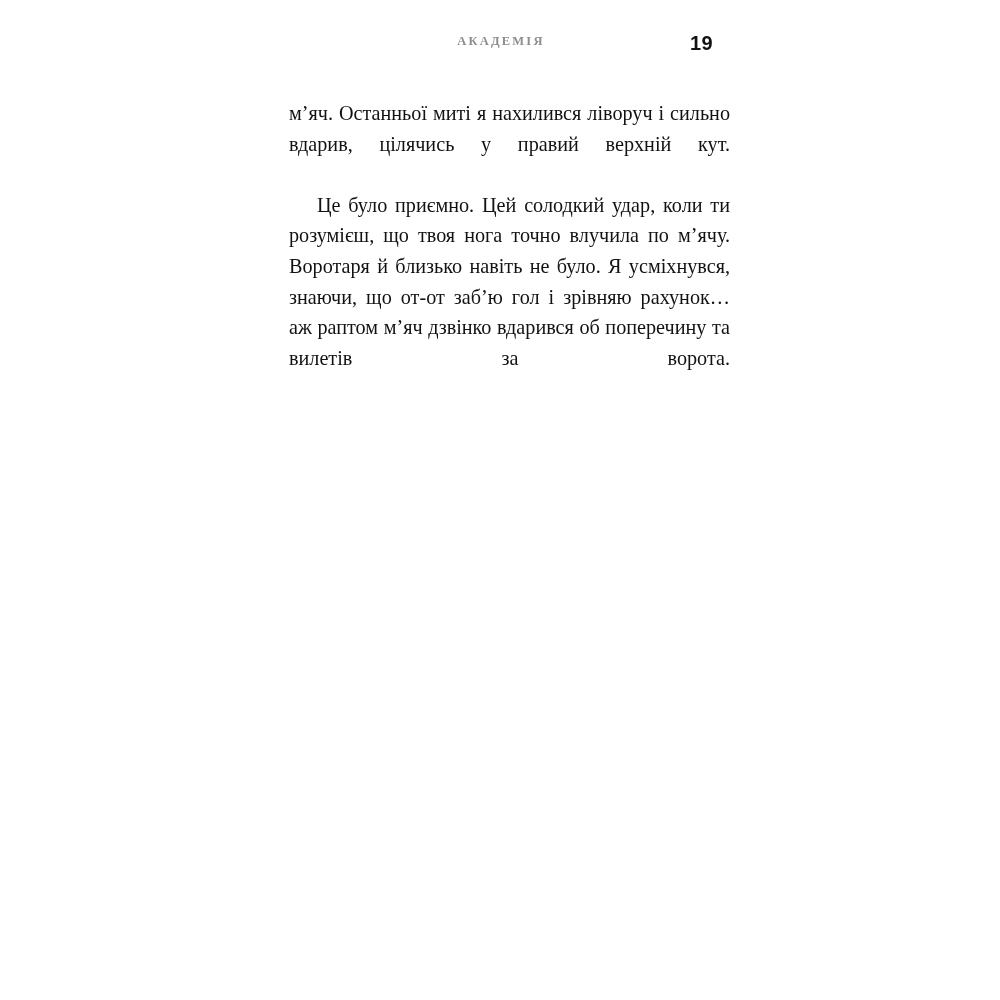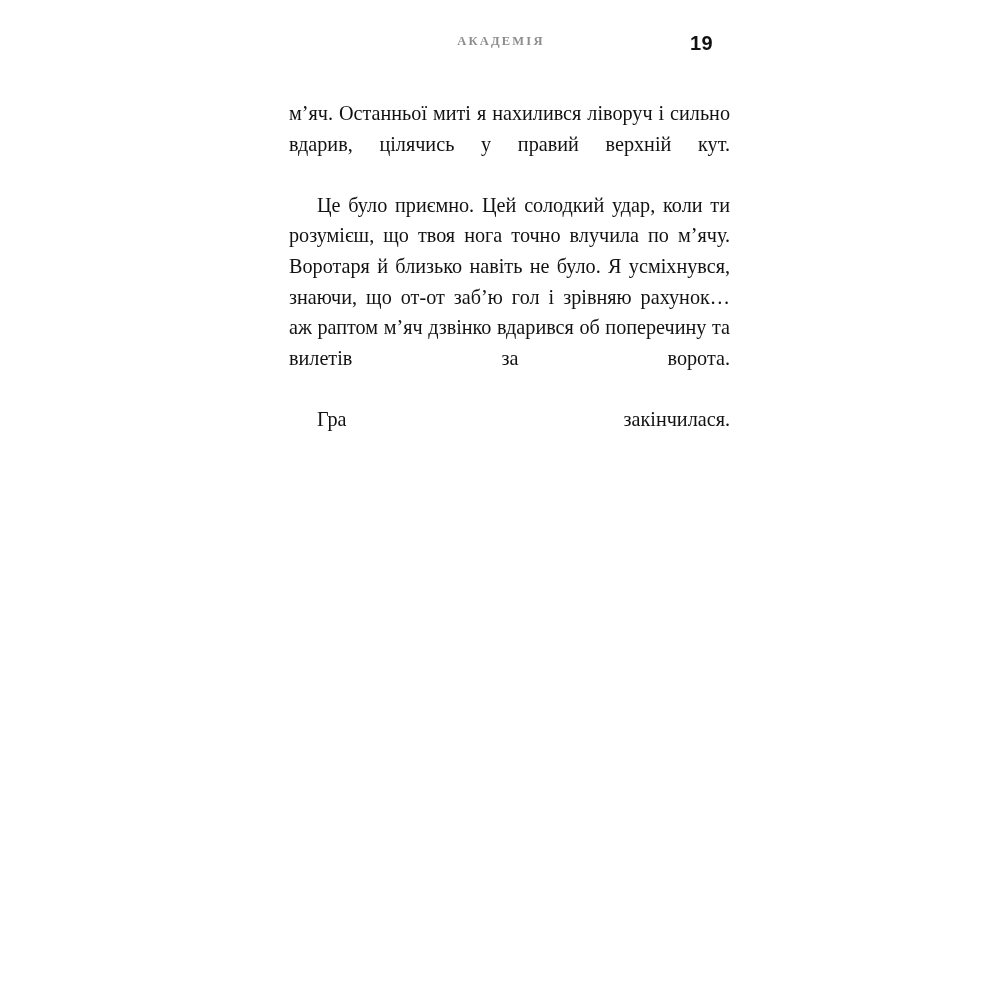--- a/index.html
+++ b/index.html
@@ -90,16 +90,15 @@
 
   <div class="running-head">
     <span class="running-head-title">АКАДЕМІЯ</span>
   </div>
 
   <div class="folio">19</div>
 
   <div class="text-block">
     <p class="para">м’яч. Останньої миті я нахилився ліворуч і сильно вдарив, цілячись у правий верхній кут.</p>
     <p class="para indent">Це було приємно. Цей солодкий удар, коли ти ро­зумієш, що твоя нога точно влучила по м’ячу. Воро­таря й близько навіть не було. Я усміхнувся, знаючи, що от-от заб’ю гол і зрівняю рахунок… аж раптом м’яч дзвінко вдарився об поперечину та вилетів за ворота.</p>
-    <p class="para indent">Гра закінчилася.</p>
   </div>
 
 </div>
 
 </body></html>

